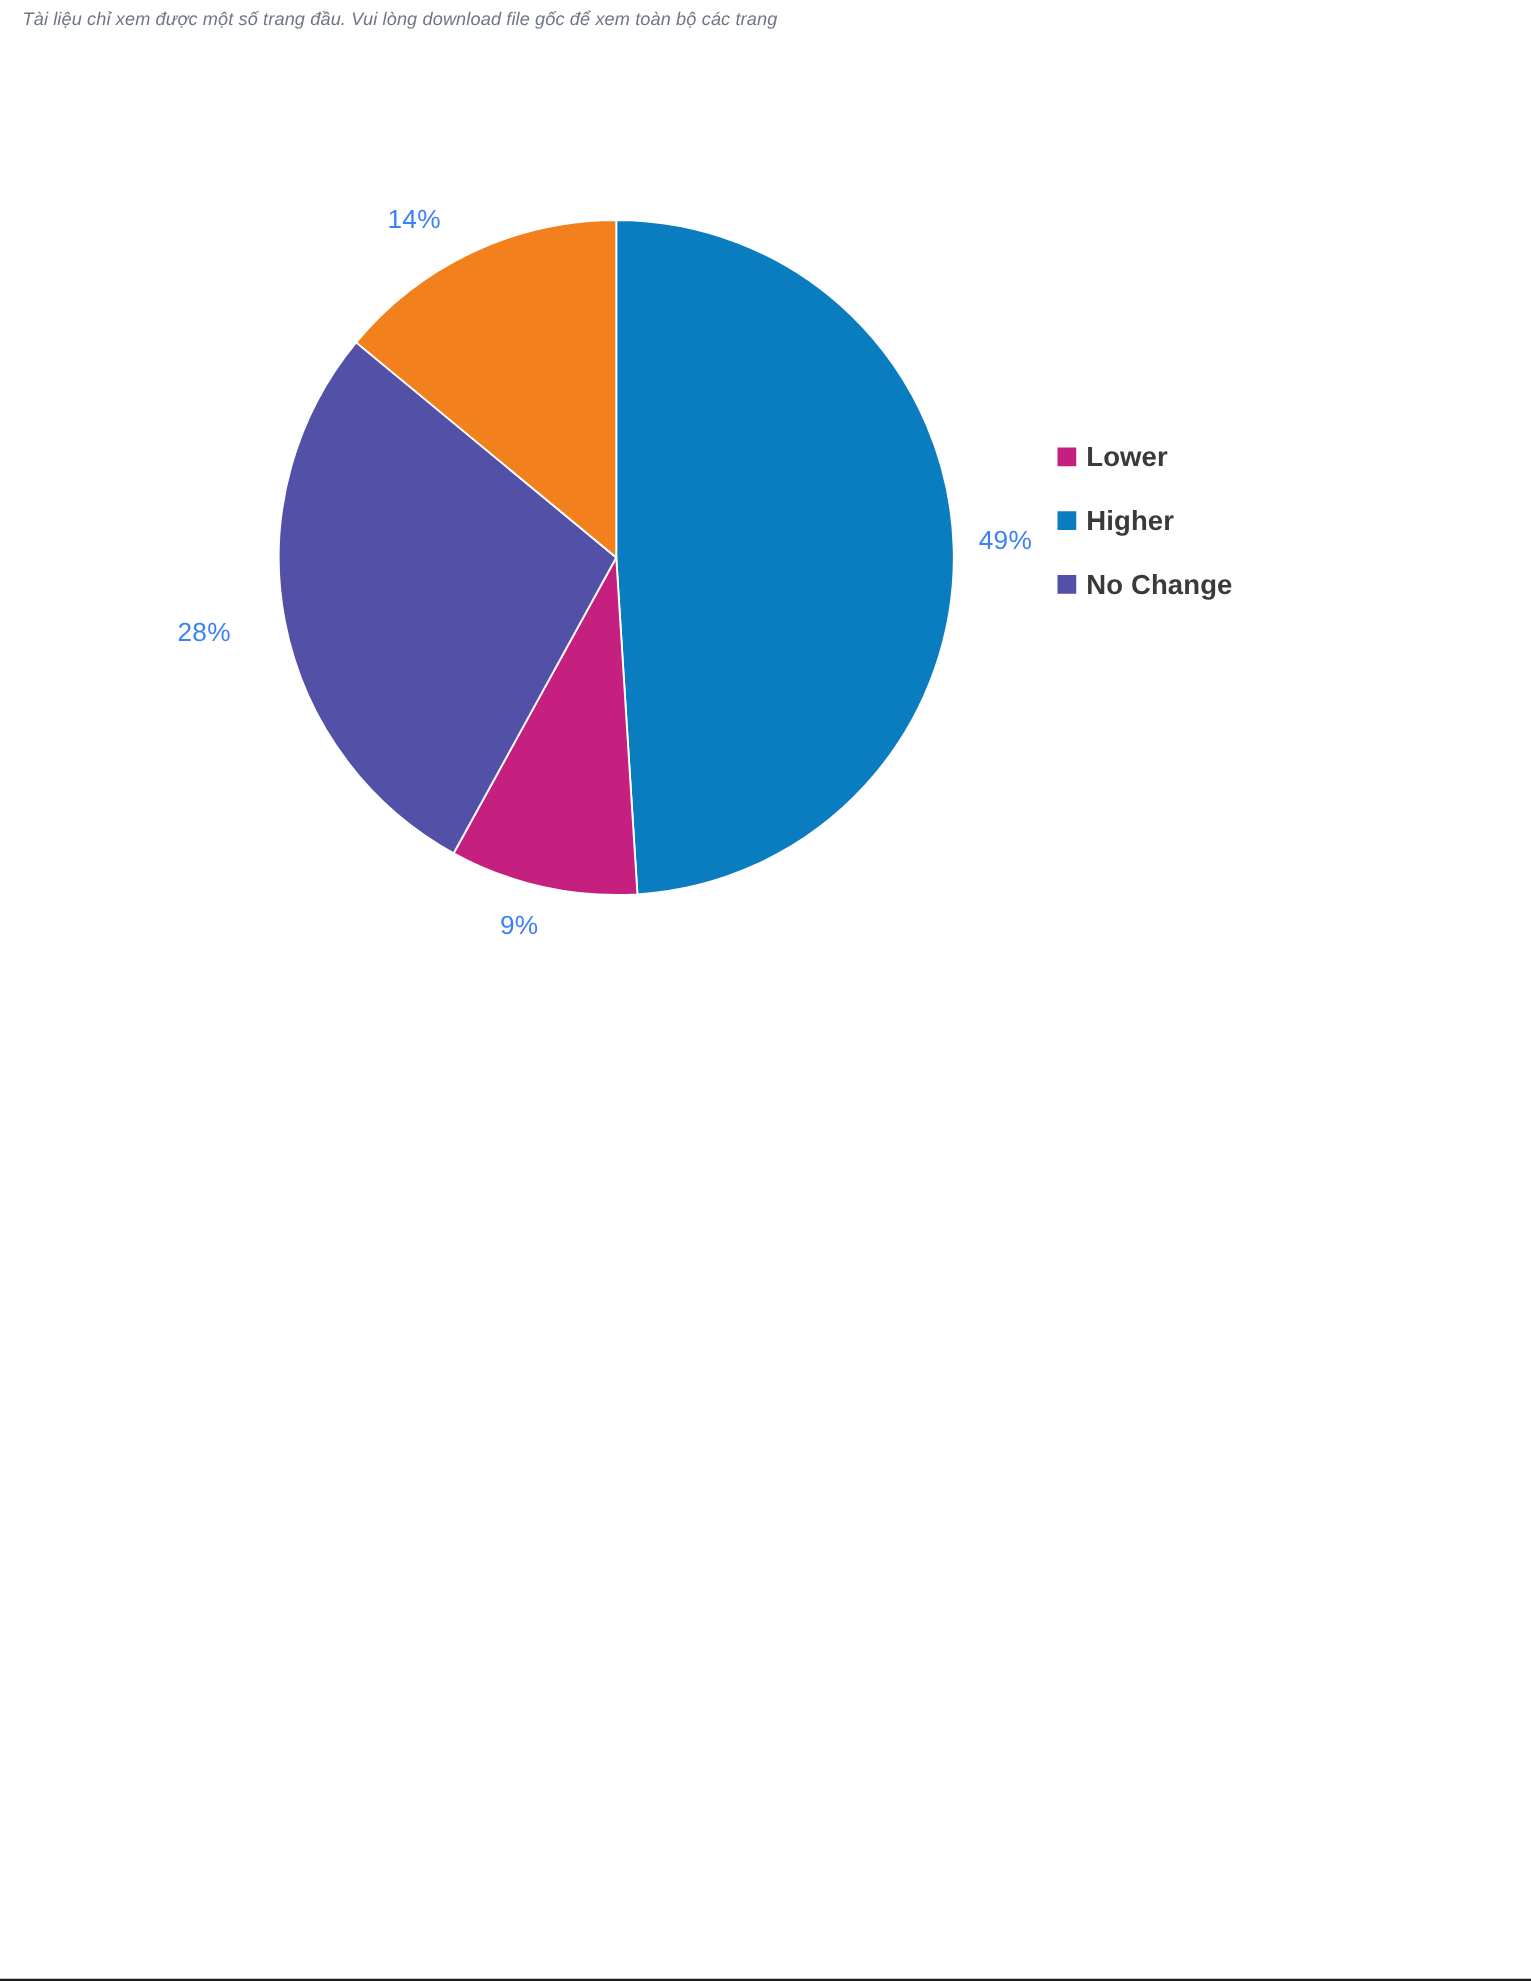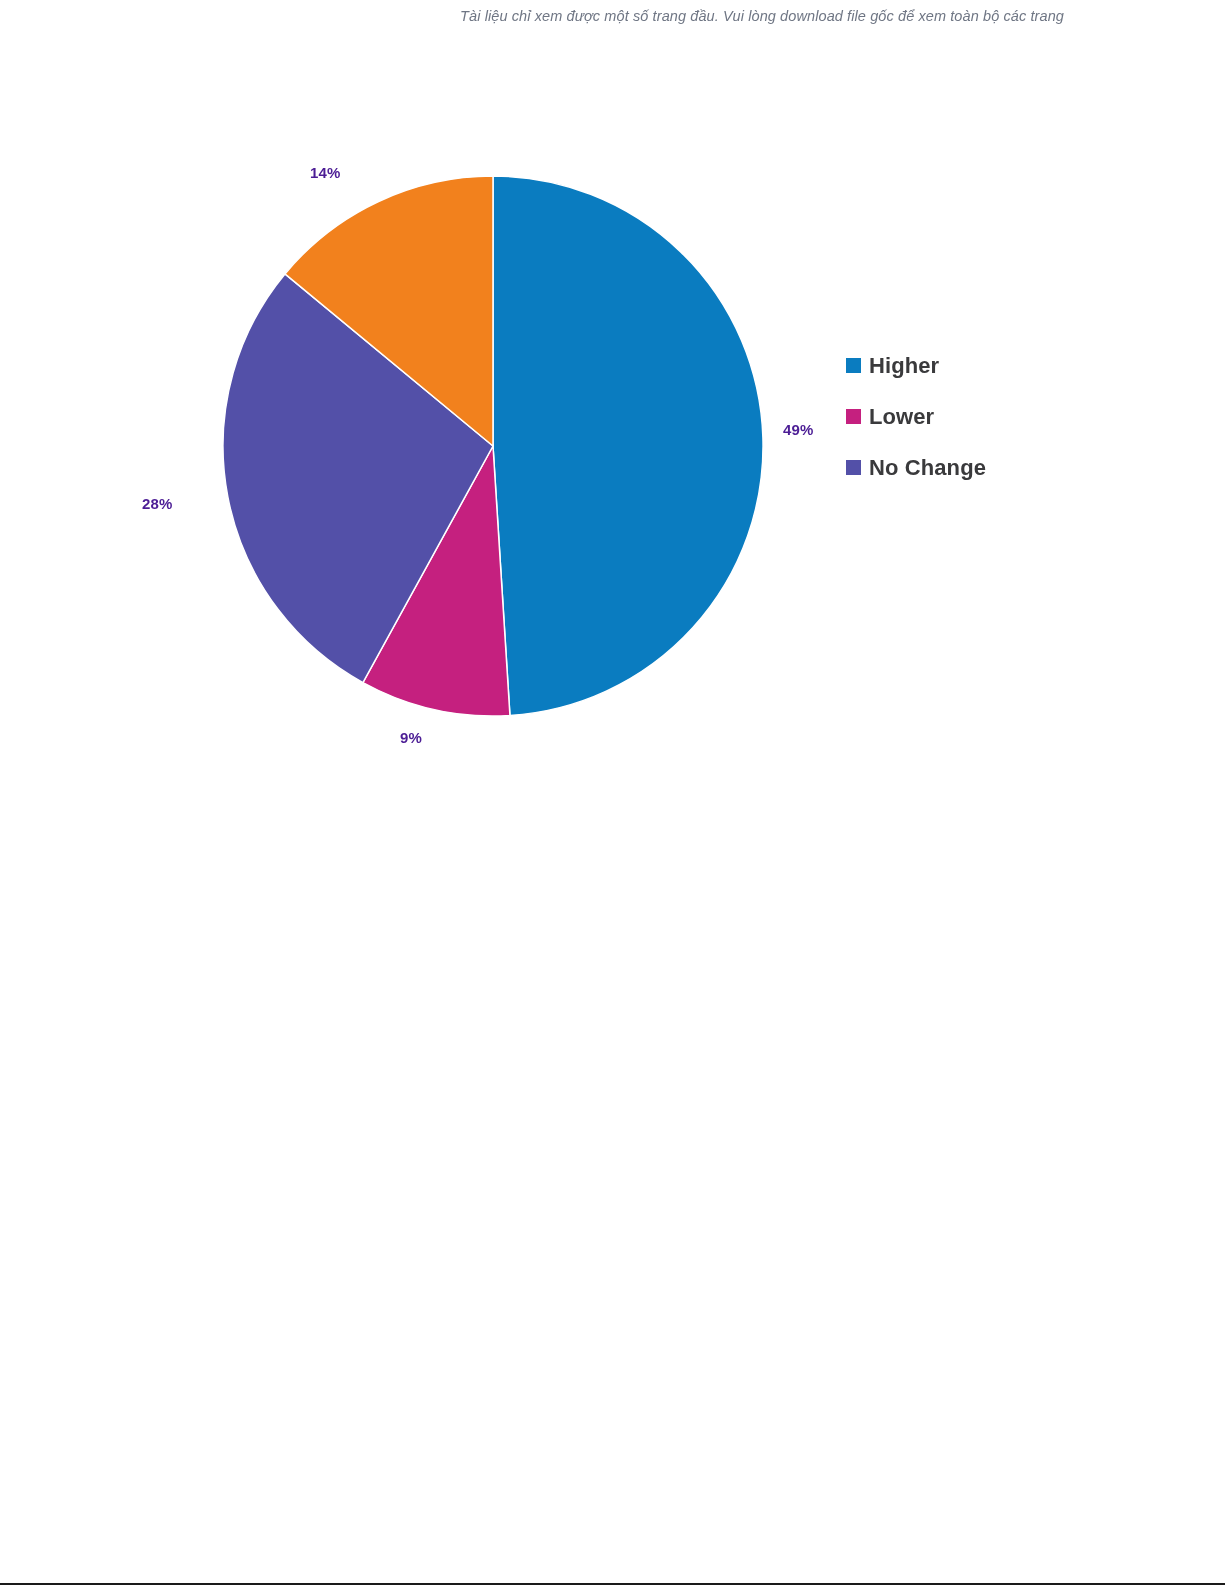--- a/index.html
+++ b/index.html
@@ -17,21 +17,21 @@
 
   
   #download-notice {
     position: absolute;
     top: 0;
     left: 0;
     width: 1064px;
     height: 34px;
     display: flex;
     align-items: center;
-    justify-content: flex-end;
+    justify-content: flex-start;
     box-sizing: border-box;
     padding-left: 18px;
   }
   #download-notice .notice-text {
     font-family: "Liberation Sans", sans-serif;
     font-style: italic;
     font-size: 14.5px;
     line-height: 1.2;
     color: #6f7684;
     letter-spacing: 0.1px;
@@ -52,23 +52,23 @@
     left: 150px;
     top: 120px;
     width: 720px;
     height: 660px;
   }
 
   
   .slice-label {
     position: absolute;
     font-family: "Liberation Sans", sans-serif;
-    font-weight: bold;
-    font-size: 15px;
-    color: #4c1d95;
+    font-weight: normal;
+    font-size: 21px;
+    color: #3b82f6;
     letter-spacing: 0.2px;
     white-space: nowrap;
   }
   #slice-label-higher   { left: 783px; top: 421px; }
   #slice-label-lower    { left: 400px; top: 729px; }
   #slice-label-nochange { left: 142px; top: 495px; }
   #slice-label-dontknow { left: 310px; top: 164px; }
 
   
   #chart-legend {
@@ -129,27 +129,27 @@
 
   <span class="slice-label" id="slice-label-lower">9%</span>
 
   <span class="slice-label" id="slice-label-nochange">28%</span>
 
   <span class="slice-label" id="slice-label-dontknow">14%</span>
 
   <div id="chart-legend">
 
     <div class="legend-item">
-      <span class="legend-swatch" id="legend-swatch-0" style="background: rgb(10, 124, 192);"></span>
-      <span class="legend-label">Higher</span>
+      <span class="legend-swatch" id="legend-swatch-1" style="background: rgb(197, 32, 127);"></span>
+      <span class="legend-label">Lower</span>
     </div>
 
     <div class="legend-item">
-      <span class="legend-swatch" id="legend-swatch-1" style="background: rgb(197, 32, 127);"></span>
-      <span class="legend-label">Lower</span>
+      <span class="legend-swatch" id="legend-swatch-0" style="background: rgb(10, 124, 192);"></span>
+      <span class="legend-label">Higher</span>
     </div>
 
     <div class="legend-item">
       <span class="legend-swatch" id="legend-swatch-2" style="background: rgb(83, 80, 168);"></span>
       <span class="legend-label">No Change</span>
     </div>
 
 
   </div>
 </div>

